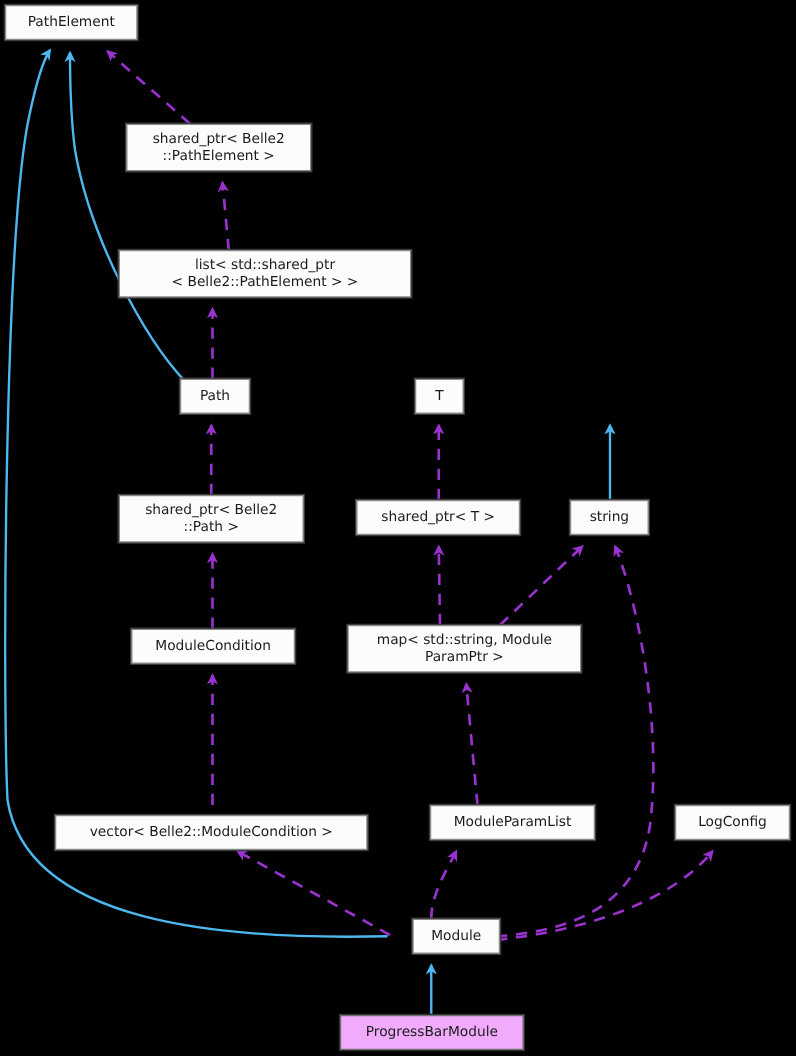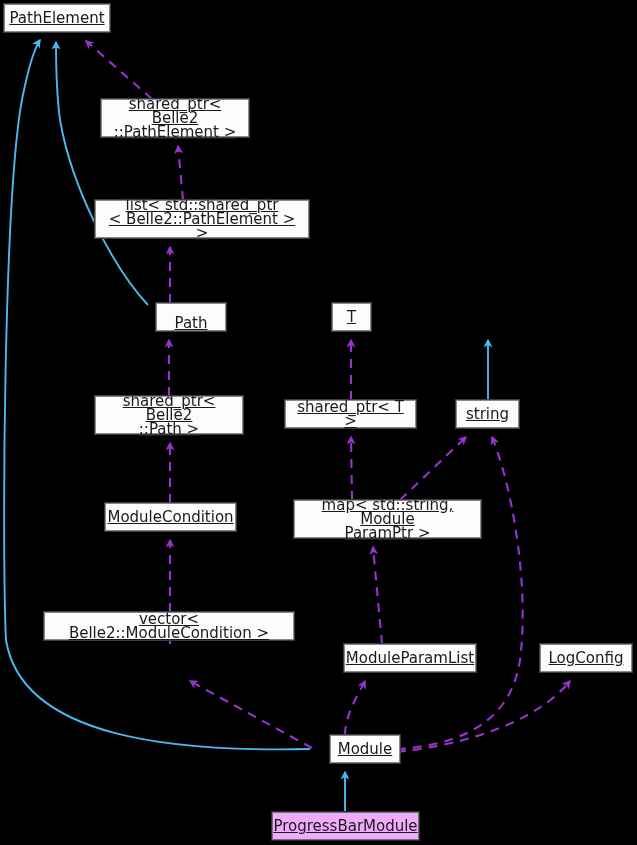--- a/index.html
+++ b/index.html
@@ -27,26 +27,25 @@
     position: absolute;
     box-sizing: border-box;
     background: #fcfcfc;
     border: 1px solid #8a8a8a;
     outline: 1px solid #3a3a3a;
     color: #1a1a1a;
     display: flex;
     align-items: center;
     justify-content: center;
     text-align: center;
-    font-size: 15px;
+    font-size: 11px;
     line-height: 14px;
     letter-spacing: 0px;
     white-space: pre-line;
     z-index: 2;
-    text-decoration: underline;
   }
   .node.highlight {
     background: #f0abfc;
     border: 1px solid #707070;
     outline: 1px solid #2e2e2e;
   }
   .node-label {
     display: block;
     white-space: pre-line;
     padding: 0 5px;
@@ -112,26 +111,26 @@
 
   <div class="node" style="left:4px; top:4px; width:106px; height:28px;">
     <span class="node-label">PathElement</span>
   </div>
 
   <div class="node" style="left:101px; top:99px; width:148px; height:38px;">
     <span class="node-label">shared_ptr&lt; Belle2
 ::PathElement &gt;</span>
   </div>
 
-  <div class="node" style="left:95px; top:200px; width:214px; height:38px;">
+  <div class="node" style="left:95px; top:200px; width:234px; height:38px;">
     <span class="node-label">list&lt; std::shared_ptr
 &lt; Belle2::PathElement &gt; &gt;</span>
   </div>
 
-  <div class="node" style="left:156px; top:303px; width:70px; height:28px;align-items:flex-end;">
+  <div class="node" style="left:144px; top:303px; width:56px; height:28px;">
     <span class="node-label">Path</span>
   </div>
 
   <div class="node" style="left:332px; top:303px; width:39px; height:28px;">
     <span class="node-label">T</span>
   </div>
 
 
   <div class="node" style="left:95px; top:396px; width:148px; height:38px;">
     <span class="node-label">shared_ptr&lt; Belle2
@@ -143,26 +142,26 @@
   </div>
 
   <div class="node" style="left:456px; top:400px; width:63px; height:28px;">
     <span class="node-label">string</span>
   </div>
 
   <div class="node" style="left:105px; top:503px; width:131px; height:28px;">
     <span class="node-label">ModuleCondition</span>
   </div>
 
-  <div class="node" style="left:294px; top:500px; width:187px; height:38px;">
+  <div class="node" style="left:278px; top:500px; width:187px; height:38px;">
     <span class="node-label">map&lt; std::string, Module
 ParamPtr &gt;</span>
   </div>
 
-  <div class="node" style="left:44px; top:612px; width:250px; height:28px;">
+  <div class="node" style="left:44px; top:652px; width:250px; height:28px;">
     <span class="node-label">vector&lt; Belle2::ModuleCondition &gt;</span>
   </div>
 
   <div class="node" style="left:320px; top:644px; width:132px; height:28px;margin-left:24px;">
     <span class="node-label">ModuleParamList</span>
   </div>
 
   <div class="node" style="left:540px; top:644px; width:92px; height:28px;">
     <span class="node-label">LogConfig</span>
   </div>

